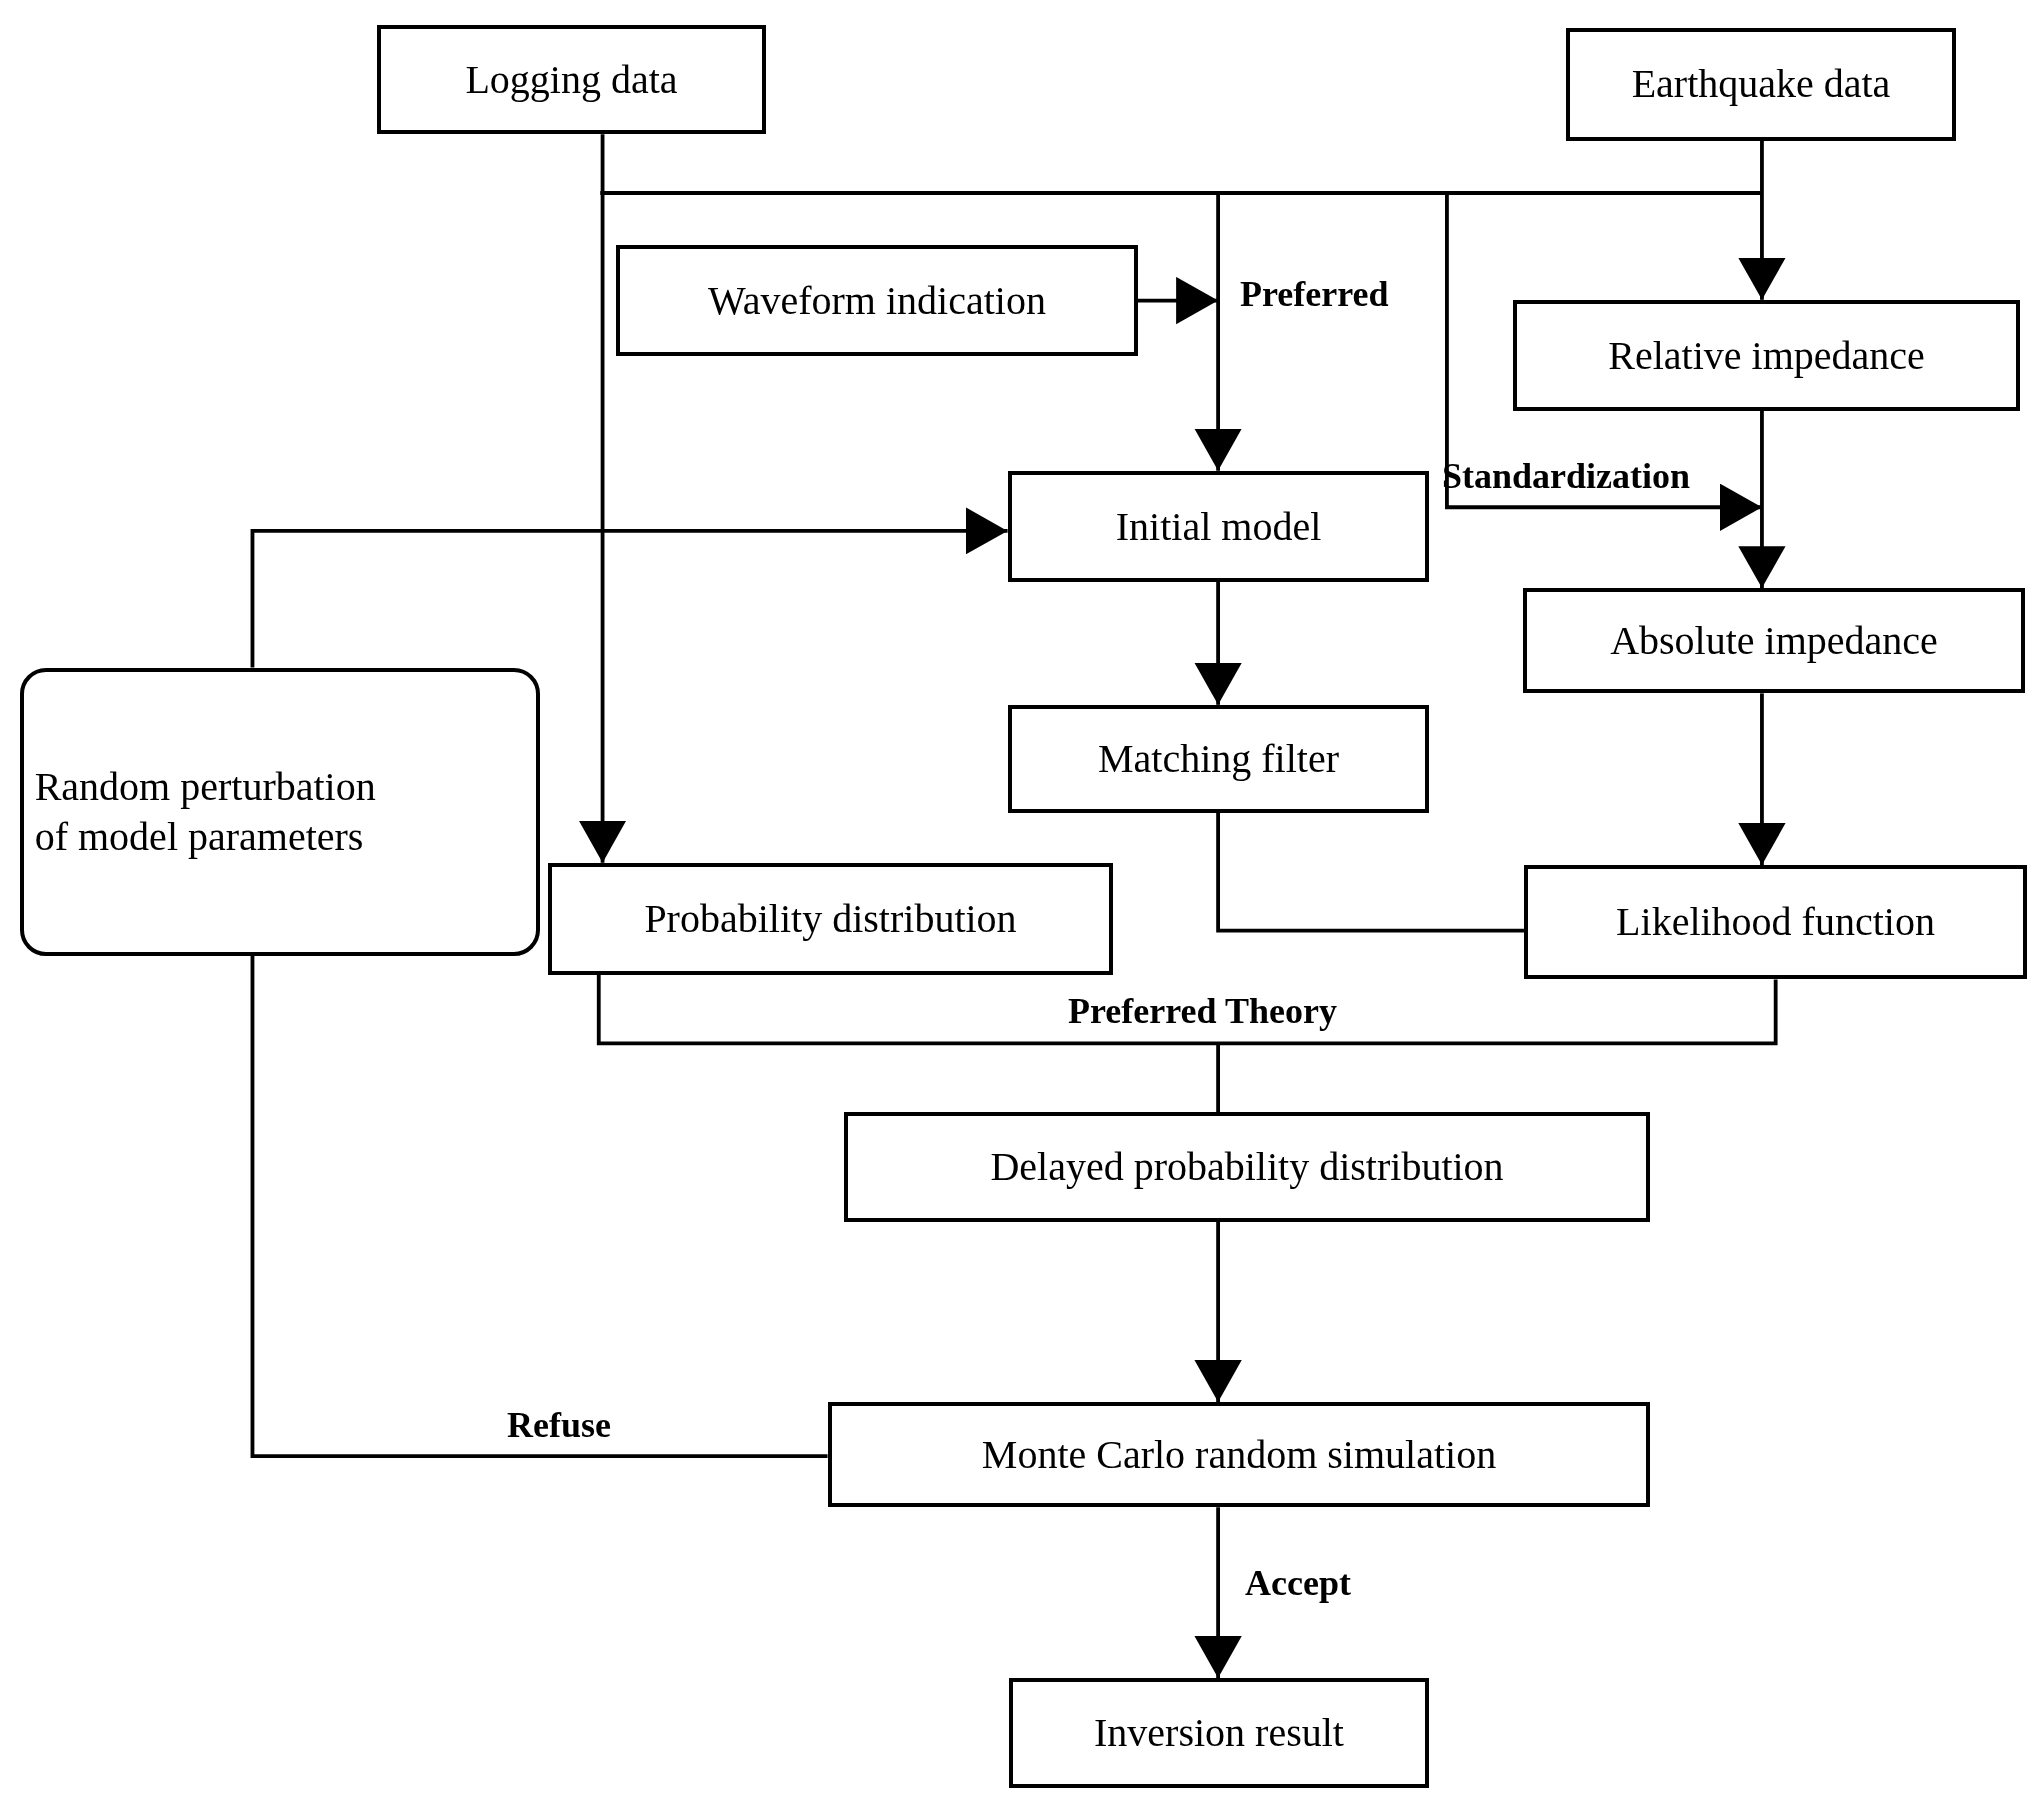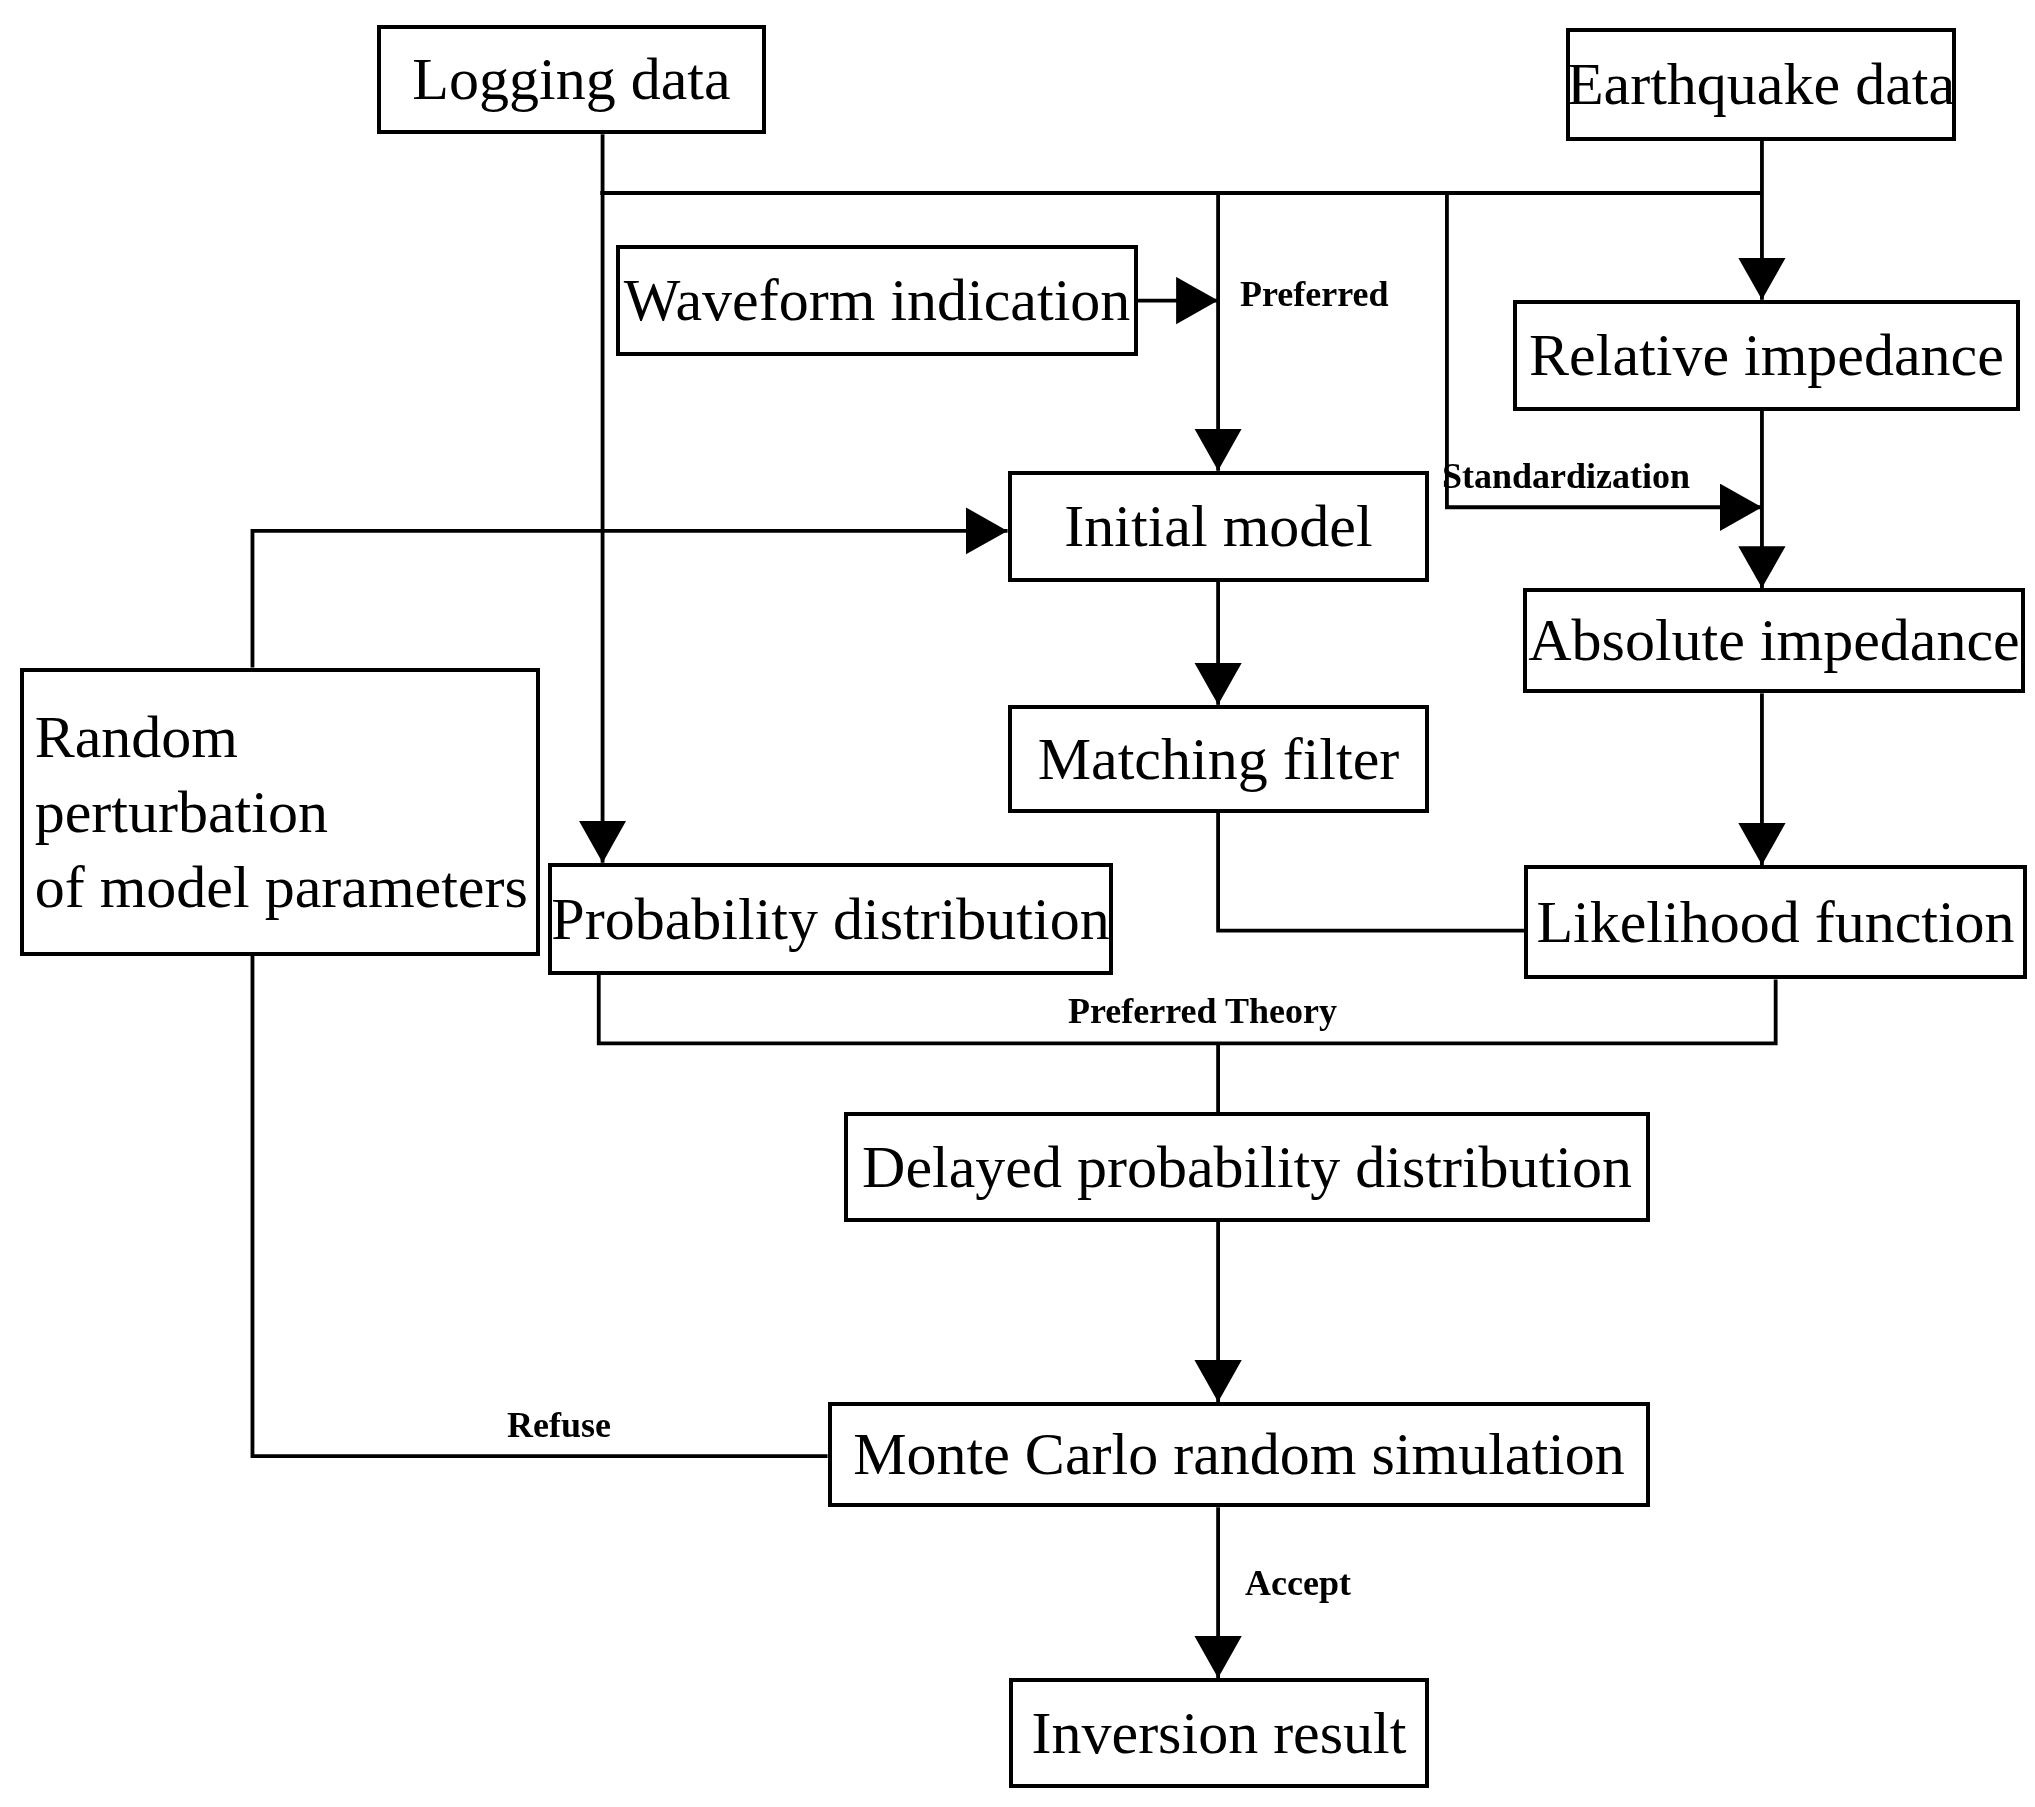--- a/index.html
+++ b/index.html
@@ -25,31 +25,32 @@
     display: block;
   }
   .node {
     position: absolute;
     box-sizing: border-box;
     background: #ffffff;
     border: 4.6px solid #000000;
     display: flex;
     align-items: center;
     justify-content: center;
-    font-size: 60px;
+    font-size: 40px;
     line-height: 1.25;
     white-space: nowrap;
     text-align: center;
   }
   .node .nl { display: block; }
   .node.multiline {
     justify-content: flex-start;
     text-align: left;
     padding-left: 10.7px;
     white-space: pre-line;
+    border-radius: 26px;
   }
   .node.multiline .nl { white-space: pre-line; }
   .elabel {
     position: absolute;
     font-size: 36px;
     line-height: 1.2;
     white-space: nowrap;
     font-weight: bold;
   }
   

